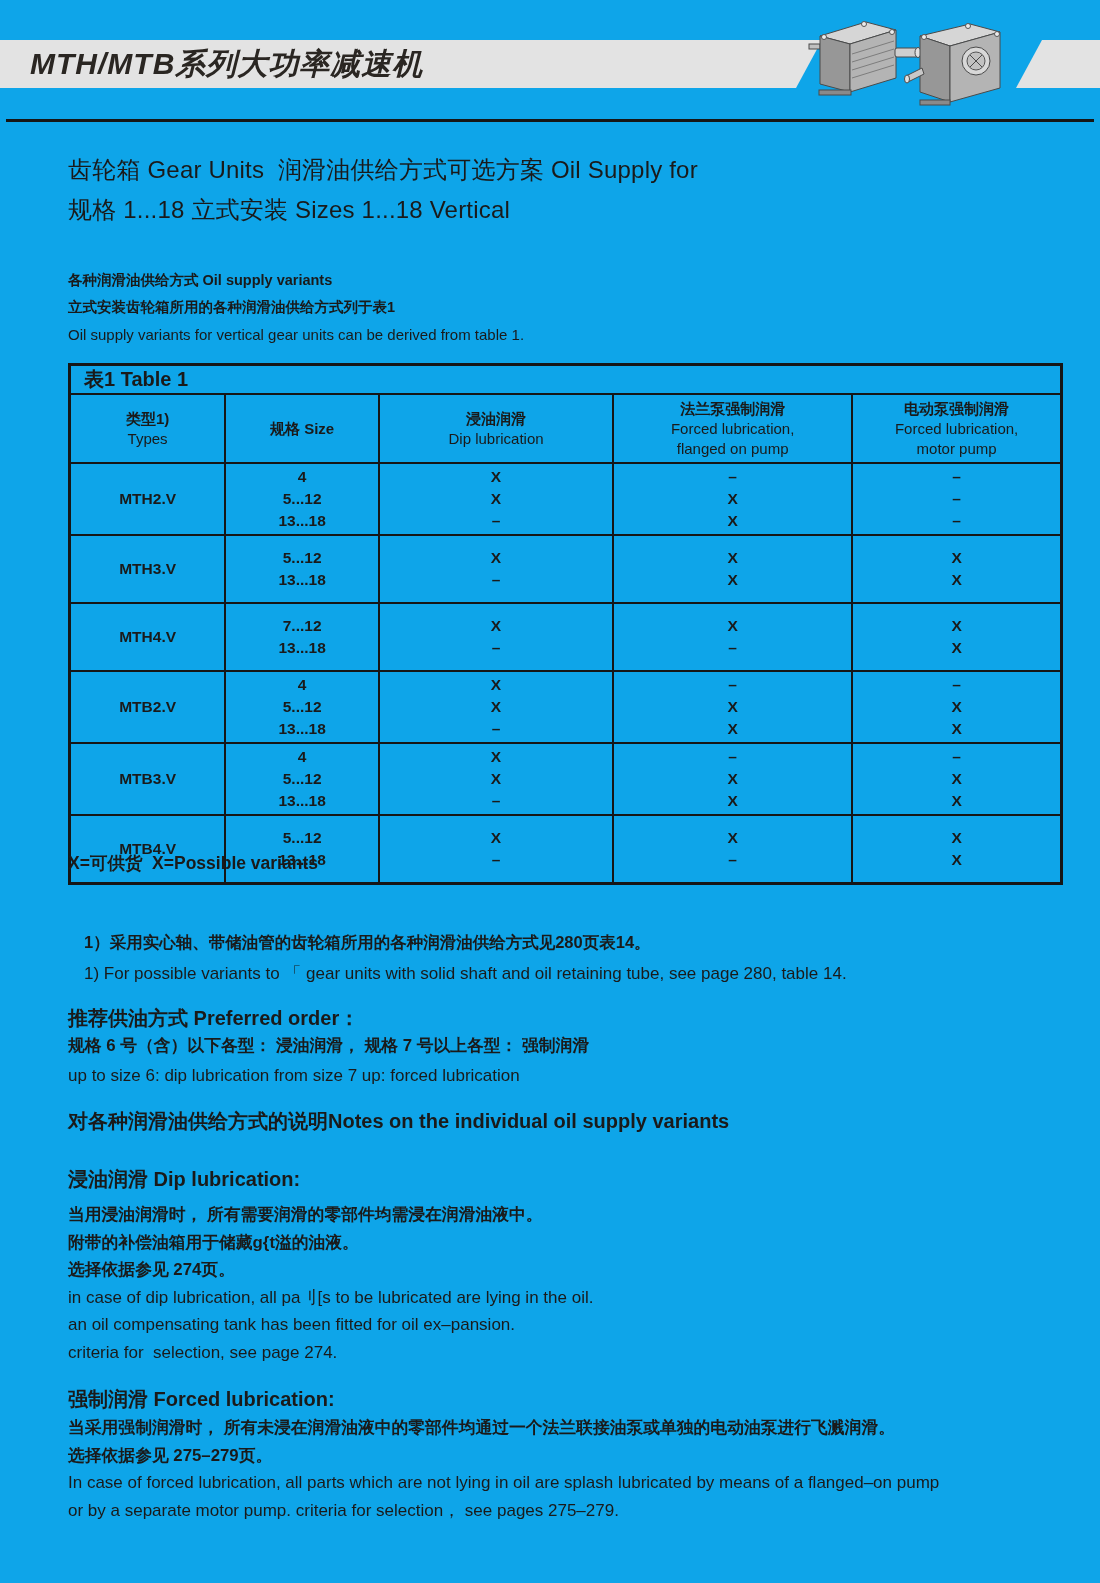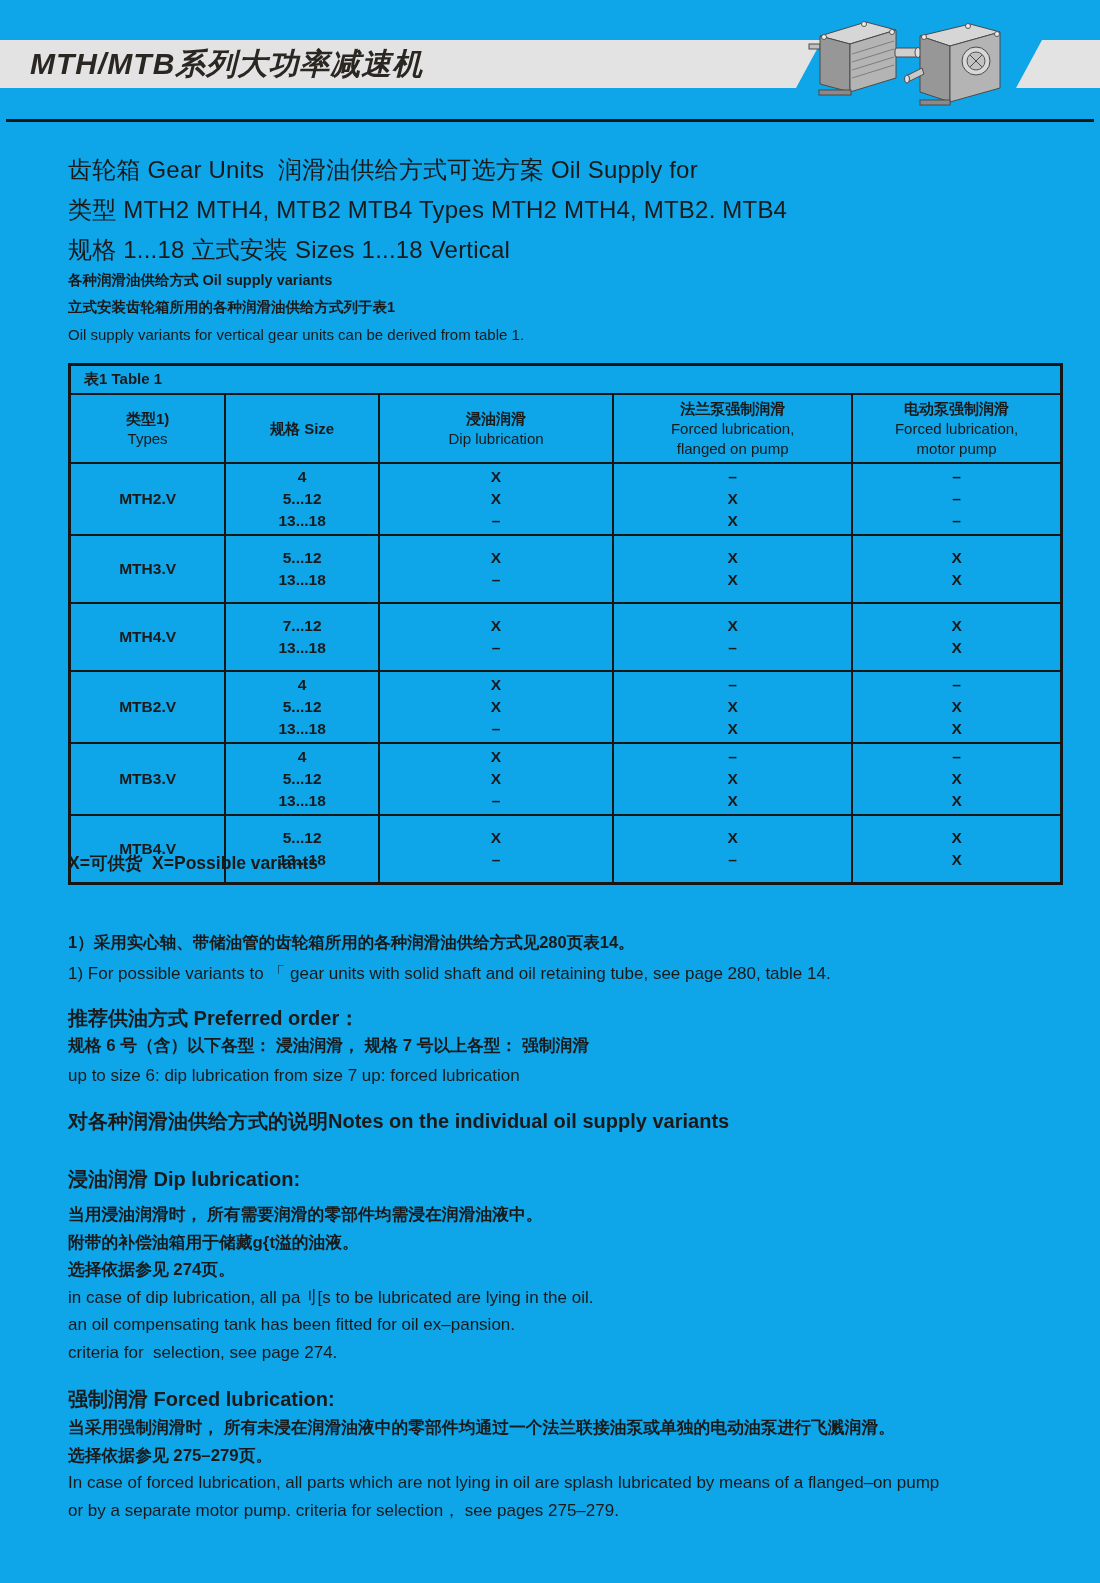--- a/index.html
+++ b/index.html
@@ -18,32 +18,32 @@
 
   
   .abs{position:absolute;left:68px;}
   .pre{white-space:pre-wrap;}
 
   .t-line{font-size:24px;line-height:40px;font-weight:400;letter-spacing:.2px;}
   .s-line{font-size:15px;line-height:27px;font-weight:400;}
   .s-line.zh{font-weight:700;font-size:14.5px;}
 
   .legend{font-size:17.5px;font-weight:600;}
-  .f-line{font-size:17px;line-height:31px;}
+  .f-line{font-size:17px;line-height:31px;margin-left:16px;}
   .f-line.zh{font-weight:700;font-size:16.5px;}
 
   .sec-heading{font-size:20px;font-weight:700;line-height:28px;}
   .p-line{font-size:17px;line-height:27.5px;font-weight:400;}
   .p-line.zh{font-weight:700;font-size:16.8px;}
 
   
   .doc-table{border-collapse:collapse;width:995px;table-layout:fixed;}
   .doc-table,.doc-table th,.doc-table td{border:2px solid #161616;}
   .doc-table{border:3px solid #161616;}
-  .doc-table .cap{height:27px;text-align:left;padding:0 0 0 13px;font-size:15px;font-weight:700;}
+  .doc-table .cap{height:27px;text-align:left;padding:0 0 0 13px;font-size:20px;font-weight:700;}
   .doc-table th{height:63px;font-size:15px;text-align:center;vertical-align:middle;padding:2px 4px;}
   .hl{line-height:20px;font-weight:400;}
   .hl.zh{font-weight:700;}
   .doc-table td{text-align:center;vertical-align:middle;height:62px;padding:2px 4px;}
   .cl{line-height:22px;font-size:15.5px;font-weight:600;}
 </style>
 </head>
 <body>
 
 <div id="page">
@@ -80,21 +80,20 @@
       <circle cx="56" cy="16" r="2.5" fill="#ececec" stroke="#555"></circle>
       <circle cx="85" cy="24" r="2.5" fill="#ececec" stroke="#555"></circle>
       <rect x="8" y="90" width="30" height="5" fill="#8a8a8a" stroke="#4a4a4a"></rect>
     </g>
   </svg>
 
   <div class="header-rule"></div>
 
   <div class="abs" style="top:150px">
     <div class="t-line pre">齿轮箱 Gear Units  润滑油供给方式可选方案 Oil Supply for</div>
-    <div class="t-line pre">类型 MTH2 MTH4, MTB2 MTB4 Types MTH2 MTH4, MTB2. MTB4</div>
     <div class="t-line pre">规格 1...18 立式安装 Sizes 1...18 Vertical</div>
   </div>
 
   <div class="abs" style="top:267px">
     <div class="s-line zh pre">各种润滑油供给方式 Oil supply variants</div>
     <div class="s-line zh pre">立式安装齿轮箱所用的各种润滑油供给方式列于表1</div>
     <div class="s-line pre">Oil supply variants for vertical gear units can be derived from table 1.</div>
   </div>
 
   <div class="abs" style="top:363px">

